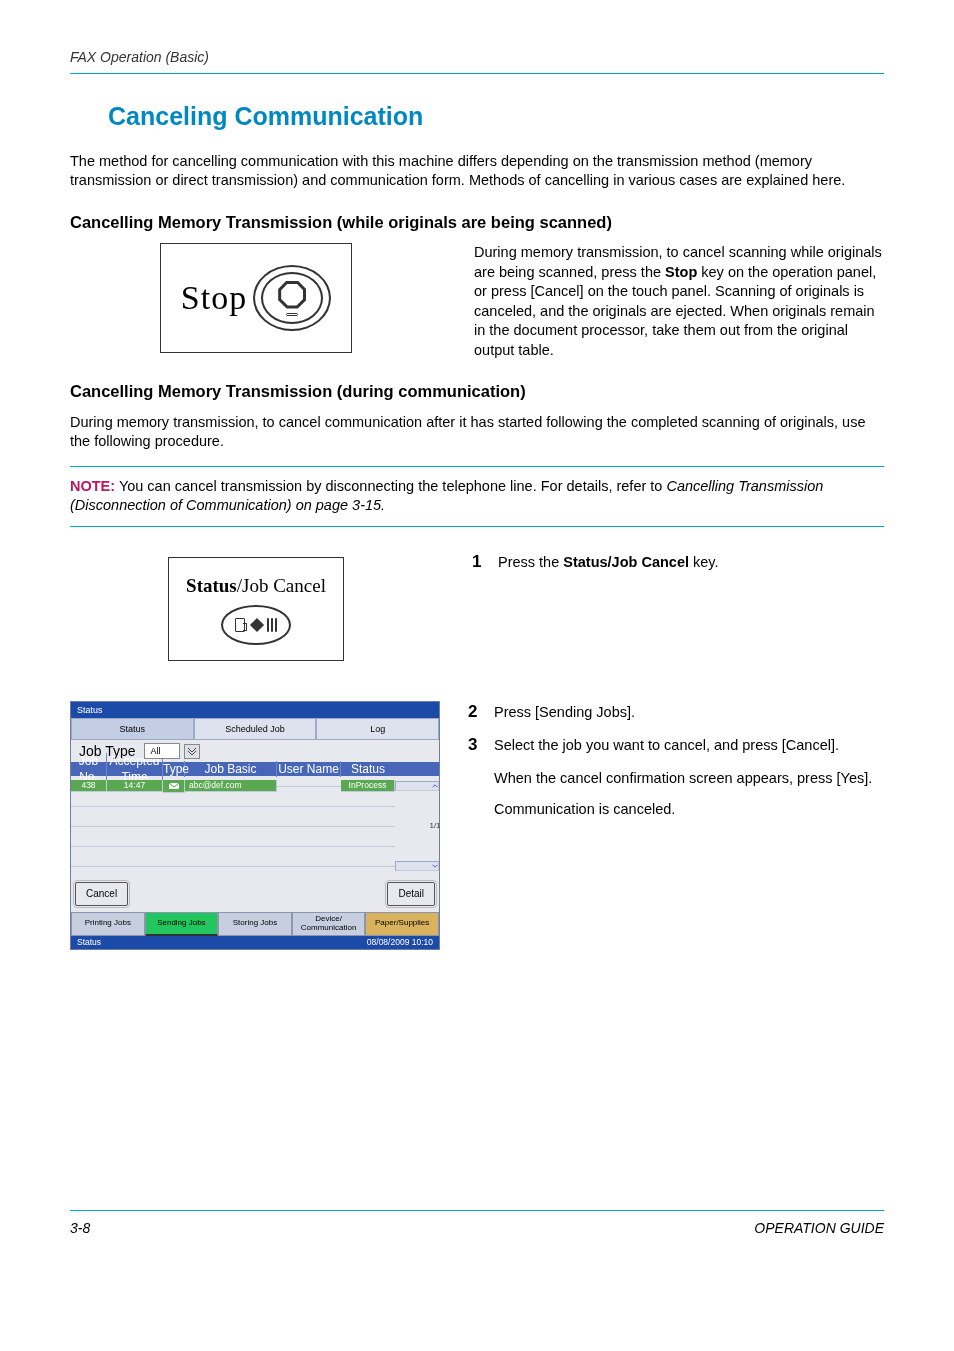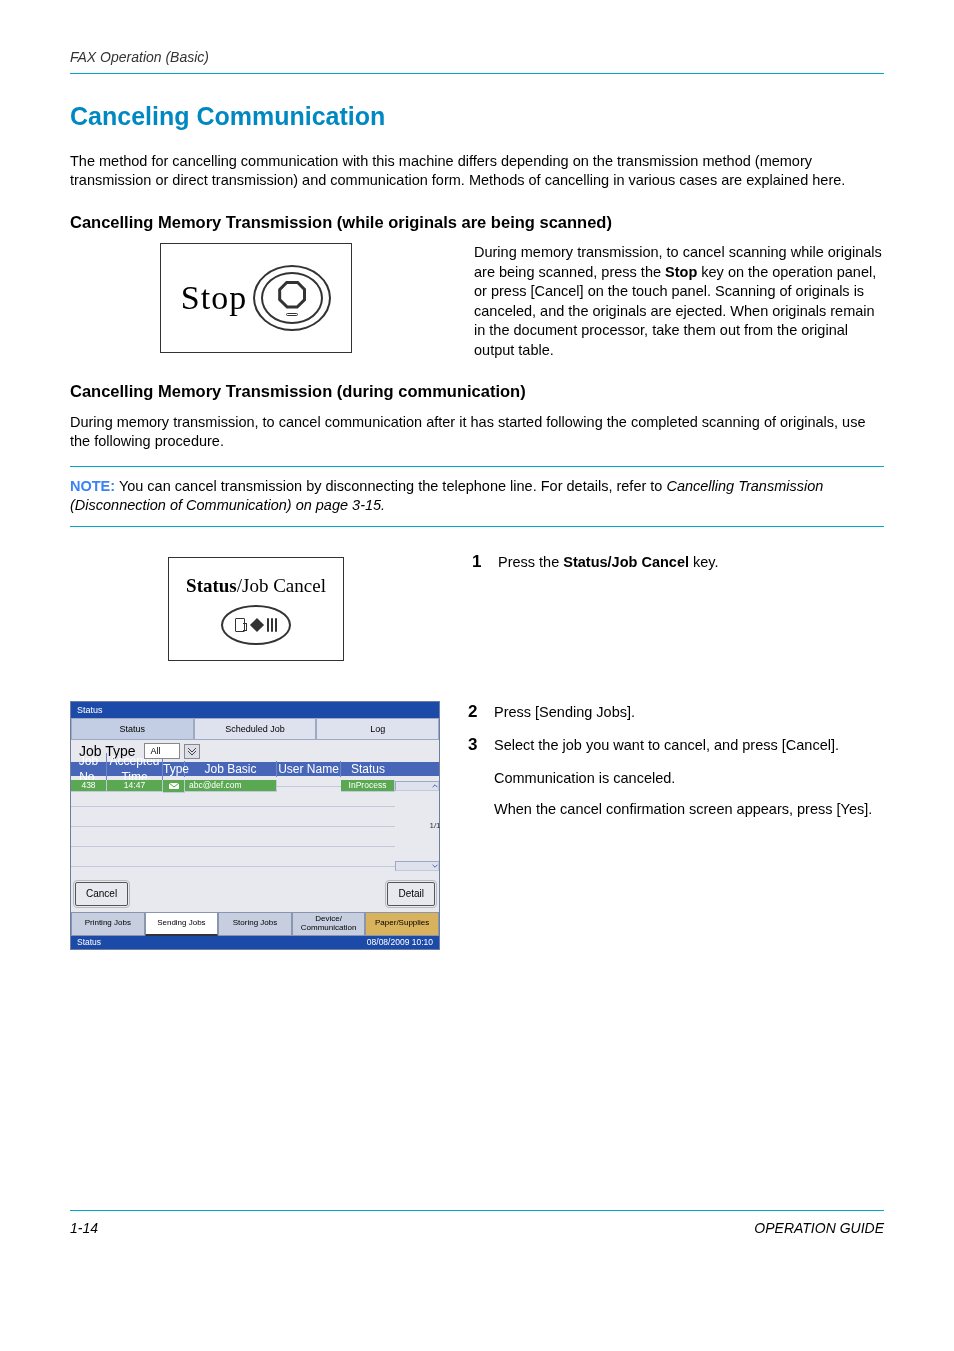--- a/index.html
+++ b/index.html
@@ -21,37 +21,38 @@
   .header-rule {
     border: none;
     border-top: 1.5px solid #00a9c9;
     margin-bottom: 26px;
   }
   h1.main-title {
     color: #0088c2;
     font-size: 25px;
     font-weight: bold;
     margin-bottom: 18px;
+    margin-left: 38px;
   }
   .para {
     margin-bottom: 14px;
   }
   h2.sub-title {
     font-size: 16.5px;
     font-weight: bold;
     margin: 20px 0 10px 0;
   }
   .note-block {
     border-top: 1.5px solid #00a9c9;
     border-bottom: 1.5px solid #00a9c9;
     padding: 10px 0;
     margin: 14px 0 24px 0;
   }
   .note-label {
-    color: #3b82f6;
+    color: #be185d;
     font-weight: bold;
   }
   .note-block i { font-style: italic; }
   .row { display: flex; align-items: flex-start; }
   .row.gap { gap: 30px; }
   .figure-box { flex: 0 0 auto; }
   .text-col { flex: 1 1 auto; }
   ol.steps { list-style: none; }
   ol.steps li { display: flex; align-items: baseline; margin-bottom: 10px; }
   ol.steps .num { font-weight: bold; font-size: 17px; width: 26px; flex-shrink:0; }
@@ -129,21 +130,21 @@
   .data-row > div { border-right:1px solid #c2c9da; border-bottom:1px solid #c2c9da; font-size:8.5px; display:flex; align-items:center; justify-content:center; }
   .data-row .col-name { justify-content:flex-start; padding-left:4px; }
   .empty-row > div { background:#fff; }
   .scroll-cell { background:#dde2ee !important; color:#3a5aa8 !important; border:1px solid #9eaac2; display:flex;align-items:center;justify-content:center; }
   .type-icon-cell svg { display:block; }
   .btn-row { display:flex; padding:6px 4px; gap:6px; align-items:center; }
   .panel-btn { border:1.5px solid #555; outline:1px solid #bbb; outline-offset:1px; background:#e7e9ef; padding:4px 10px; font-size:10px; border-radius:2px; }
   .spacer { flex:1; }
   .bottom-tabs { display:flex; height:24px; }
   .bottom-tabs .btab { flex:1; border:1px solid #8a96b0; background:#c6cee0; display:flex; align-items:center; justify-content:center; font-size:8px; text-align:center; line-height:1.1; padding:1px 2px; }
-  .bottom-tabs .btab.active { background:#ffffff; border-bottom:2px solid #333; position:relative; }
+  .bottom-tabs .btab.active { background:#22c55e; border-bottom:2px solid #333; position:relative; }
   .bottom-tabs .btab.supplies { background:#d8b25c; }
   .panel-footer { background:#1c4aa8; color:#fff; display:flex; font-size:8.5px; padding:1px 6px; }
   .panel-footer .ff-right { margin-left:auto; }
 
   .two-col { display:flex; gap:18px; align-items:flex-start; }
   .right-steps { flex:1; }
   .step-group { margin-top: 6px; }
   .step-group .indent-para { margin: 12px 0 0 26px; }
 
   
@@ -348,23 +349,23 @@
     <ol class="steps">
       <li>
         <span class="num">2</span>
         <span class="body">Press [Sending Jobs].</span>
       </li>
       <li class="step-group" style="display:block;">
         <div style="display:flex; align-items:baseline;">
           <span class="num">3</span>
           <span class="body">Select the job you want to cancel, and press [Cancel].</span>
         </div>
+        <p class="indent-para">When the cancel confirmation screen appears, press [Yes].</p>
         <p class="indent-para">Communication is canceled.</p>
-        <p class="indent-para">When the cancel confirmation screen appears, press [Yes].</p>
       </li>
     </ol>
   </div>
 </div>
 
 <div class="footer">
-  <span class="pn">1-14</span>
+  <span class="pn">3-8</span>
   <span class="og">OPERATION GUIDE</span>
 </div>
 
 </body></html>

